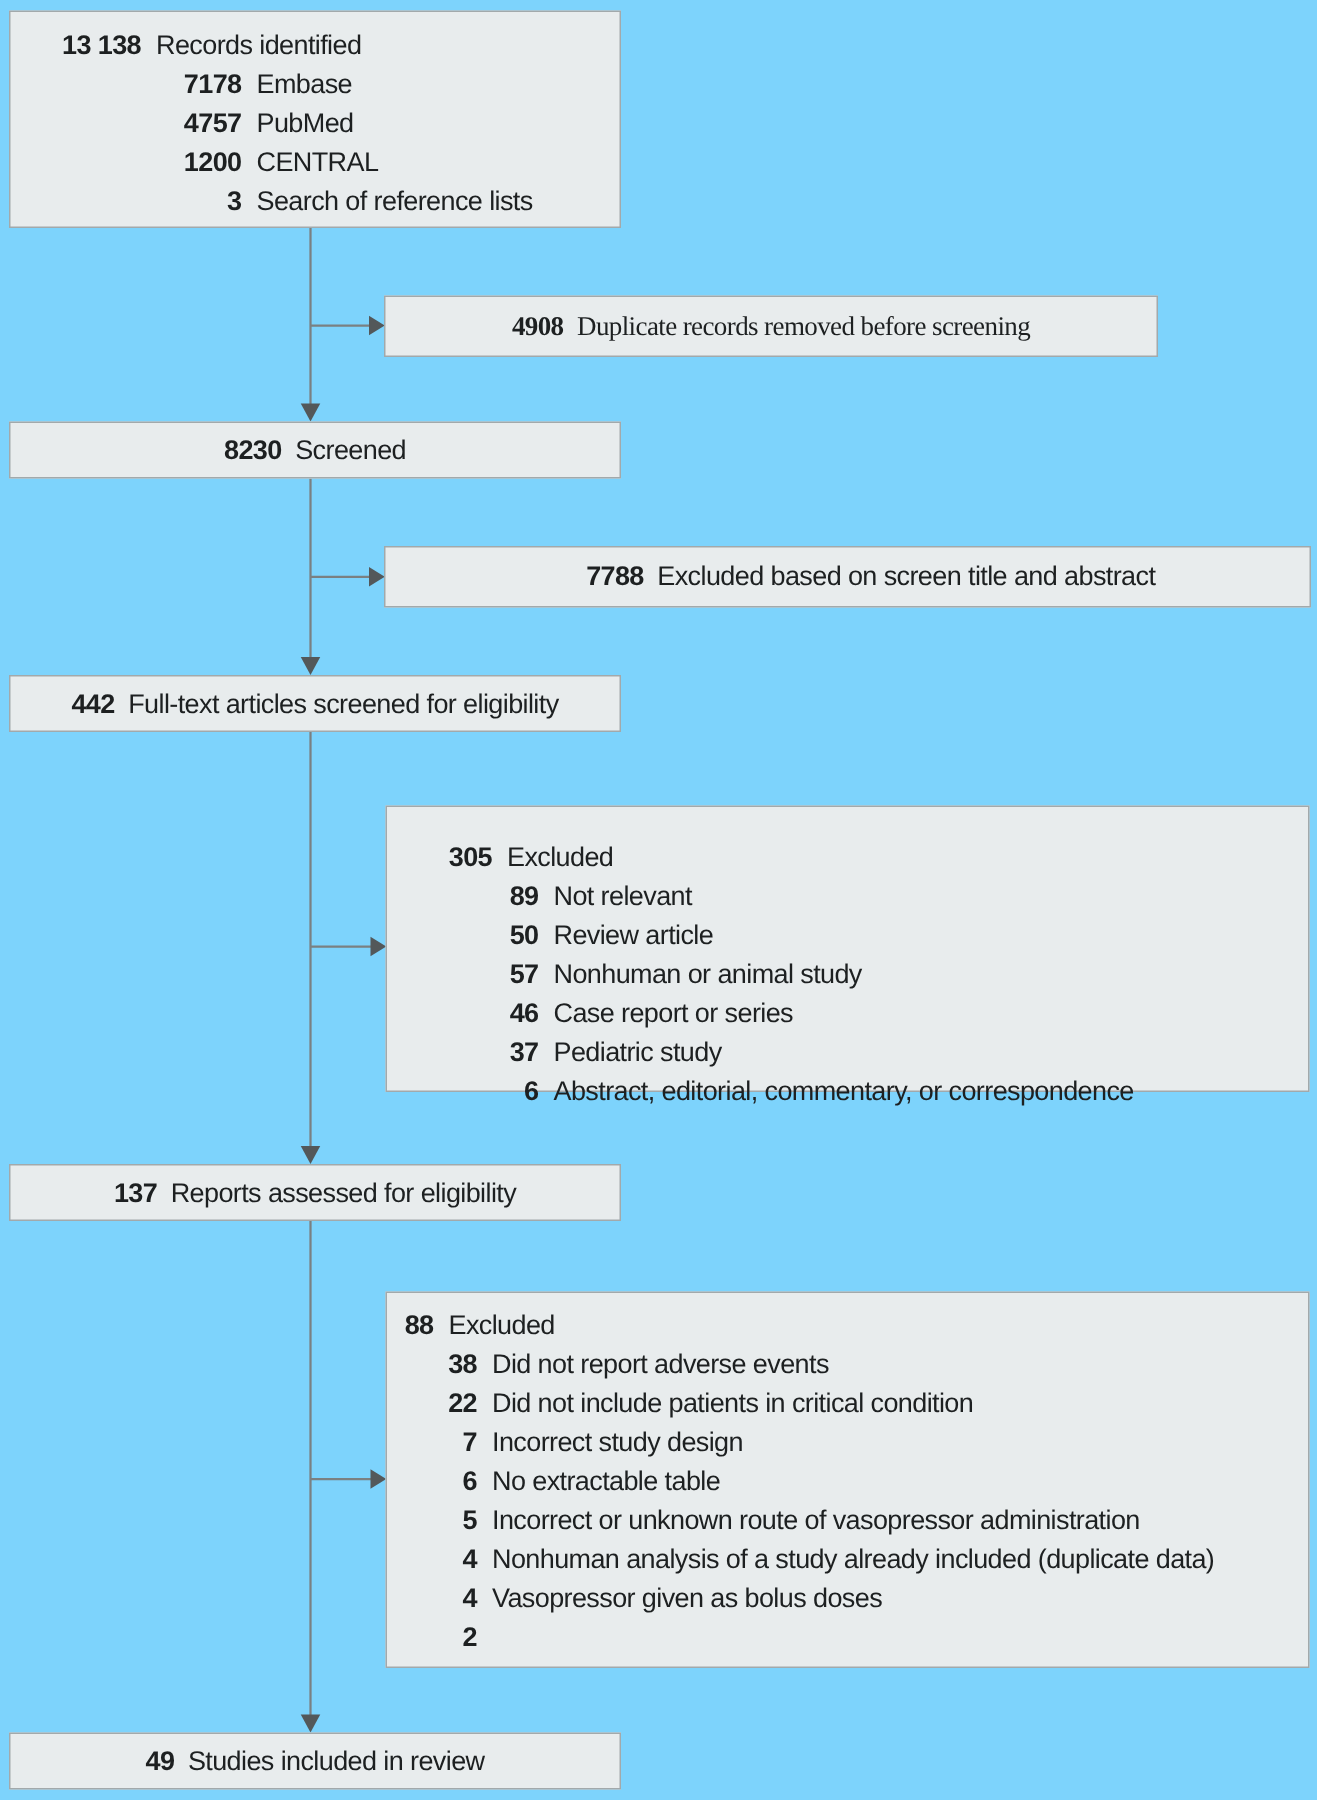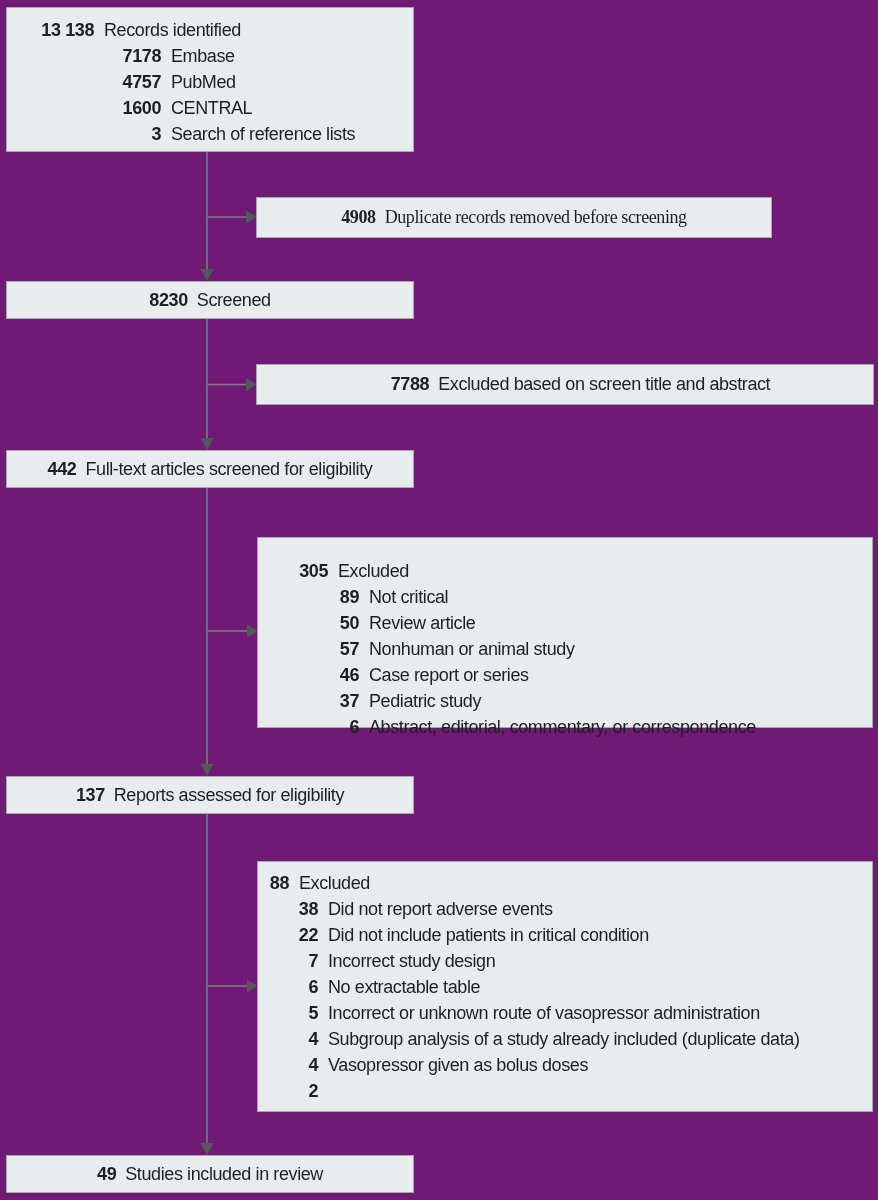--- a/index.html
+++ b/index.html
@@ -1,20 +1,20 @@
 <!DOCTYPE html>
 <html><head>
 <meta charset="utf-8">
 <style>
   html, body { margin: 0; padding: 0; background: #ffffff; }
   .canvas {
     position: relative;
     width: 878px;
     height: 1200px;
-    background: #701a75;
+    background: #7dd3fc;
     font-family: "Liberation Sans", sans-serif;
     color: #1d2021;
     font-size: 18px;
     letter-spacing: -0.4px;
     overflow: hidden;
   }
   .box {
     position: absolute;
     background: #e8eced;
     border: 1.5px solid #a2a9ab;
@@ -90,21 +90,21 @@
     </div>
     <div class="row sub">
       <span class="num">7178</span>
       <span class="label">Embase</span>
     </div>
     <div class="row sub">
       <span class="num">4757</span>
       <span class="label">PubMed</span>
     </div>
     <div class="row sub">
-      <span class="num">1600</span>
+      <span class="num">1200</span>
       <span class="label">CENTRAL</span>
     </div>
     <div class="row sub">
       <span class="num">3</span>
       <span class="label">Search of reference lists</span>
     </div>
   </div>
 
   <div class="box single" id="box-duplicates">
     <span class="num">4908</span>
@@ -126,21 +126,21 @@
     <span class="label">Full-text articles screened for eligibility</span>
   </div>
 
   <div class="box multi" id="box-ft-excluded">
     <div class="row main">
       <span class="num">305</span>
       <span class="label">Excluded</span>
     </div>
     <div class="row sub">
       <span class="num">89</span>
-      <span class="label">Not critical</span>
+      <span class="label">Not relevant</span>
     </div>
     <div class="row sub">
       <span class="num">50</span>
       <span class="label">Review article</span>
     </div>
     <div class="row sub">
       <span class="num">57</span>
       <span class="label">Nonhuman or animal study</span>
     </div>
     <div class="row sub">
@@ -182,21 +182,21 @@
     <div class="row sub">
       <span class="num">6</span>
       <span class="label">No extractable table</span>
     </div>
     <div class="row sub">
       <span class="num">5</span>
       <span class="label">Incorrect or unknown route of vasopressor administration</span>
     </div>
     <div class="row sub">
       <span class="num">4</span>
-      <span class="label">Subgroup analysis of a study already included (duplicate data)</span>
+      <span class="label">Nonhuman analysis of a study already included (duplicate data)</span>
     </div>
     <div class="row sub">
       <span class="num">4</span>
       <span class="label">Vasopressor given as bolus doses</span>
     </div>
     <div class="row sub">
       <span class="num">2</span>
     </div>
   </div>
 

